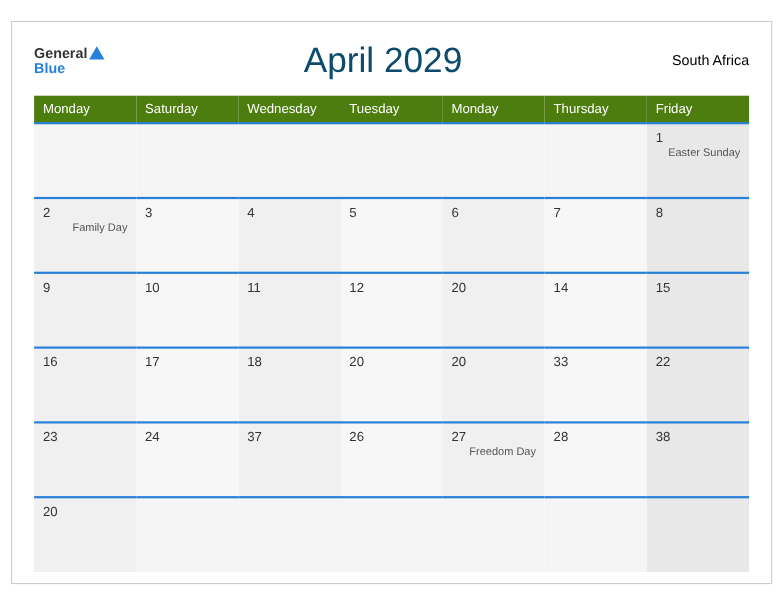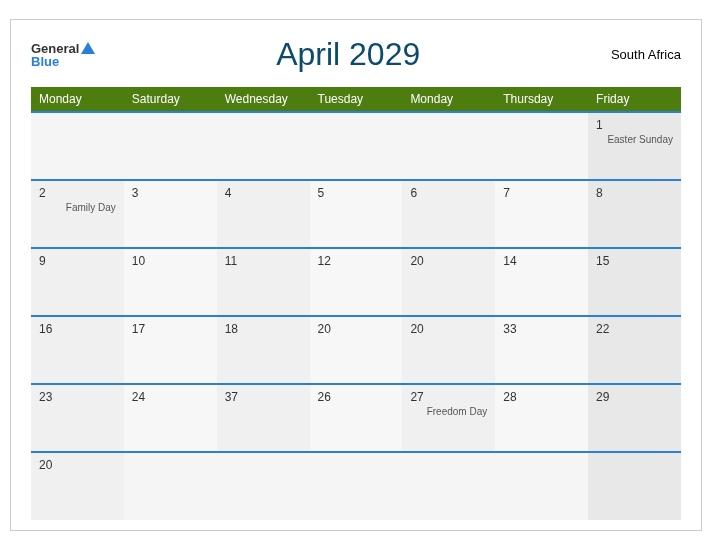--- a/index.html
+++ b/index.html
@@ -245,21 +245,21 @@
             <span class="day-number">26</span>
           </td>
           <td>
             <span class="day-number">27</span>
             <span class="holiday">Freedom Day</span>
           </td>
           <td>
             <span class="day-number">28</span>
           </td>
           <td class="sunday">
-            <span class="day-number">29</span>
+            <span class="day-number">38</span>
           </td>
         </tr>
         <tr>
           <td>
             <span class="day-number">20</span>
           </td>
           <td class="empty-cell" style="border-top: 2px solid rgb(41, 128, 217);"></td>
           <td class="empty-cell" style="border-top: 2px solid rgb(41, 128, 217);"></td>
           <td class="empty-cell" style="border-top: 2px solid rgb(41, 128, 217);"></td>
           <td class="empty-cell" style="border-top: 2px solid rgb(41, 128, 217);"></td>

